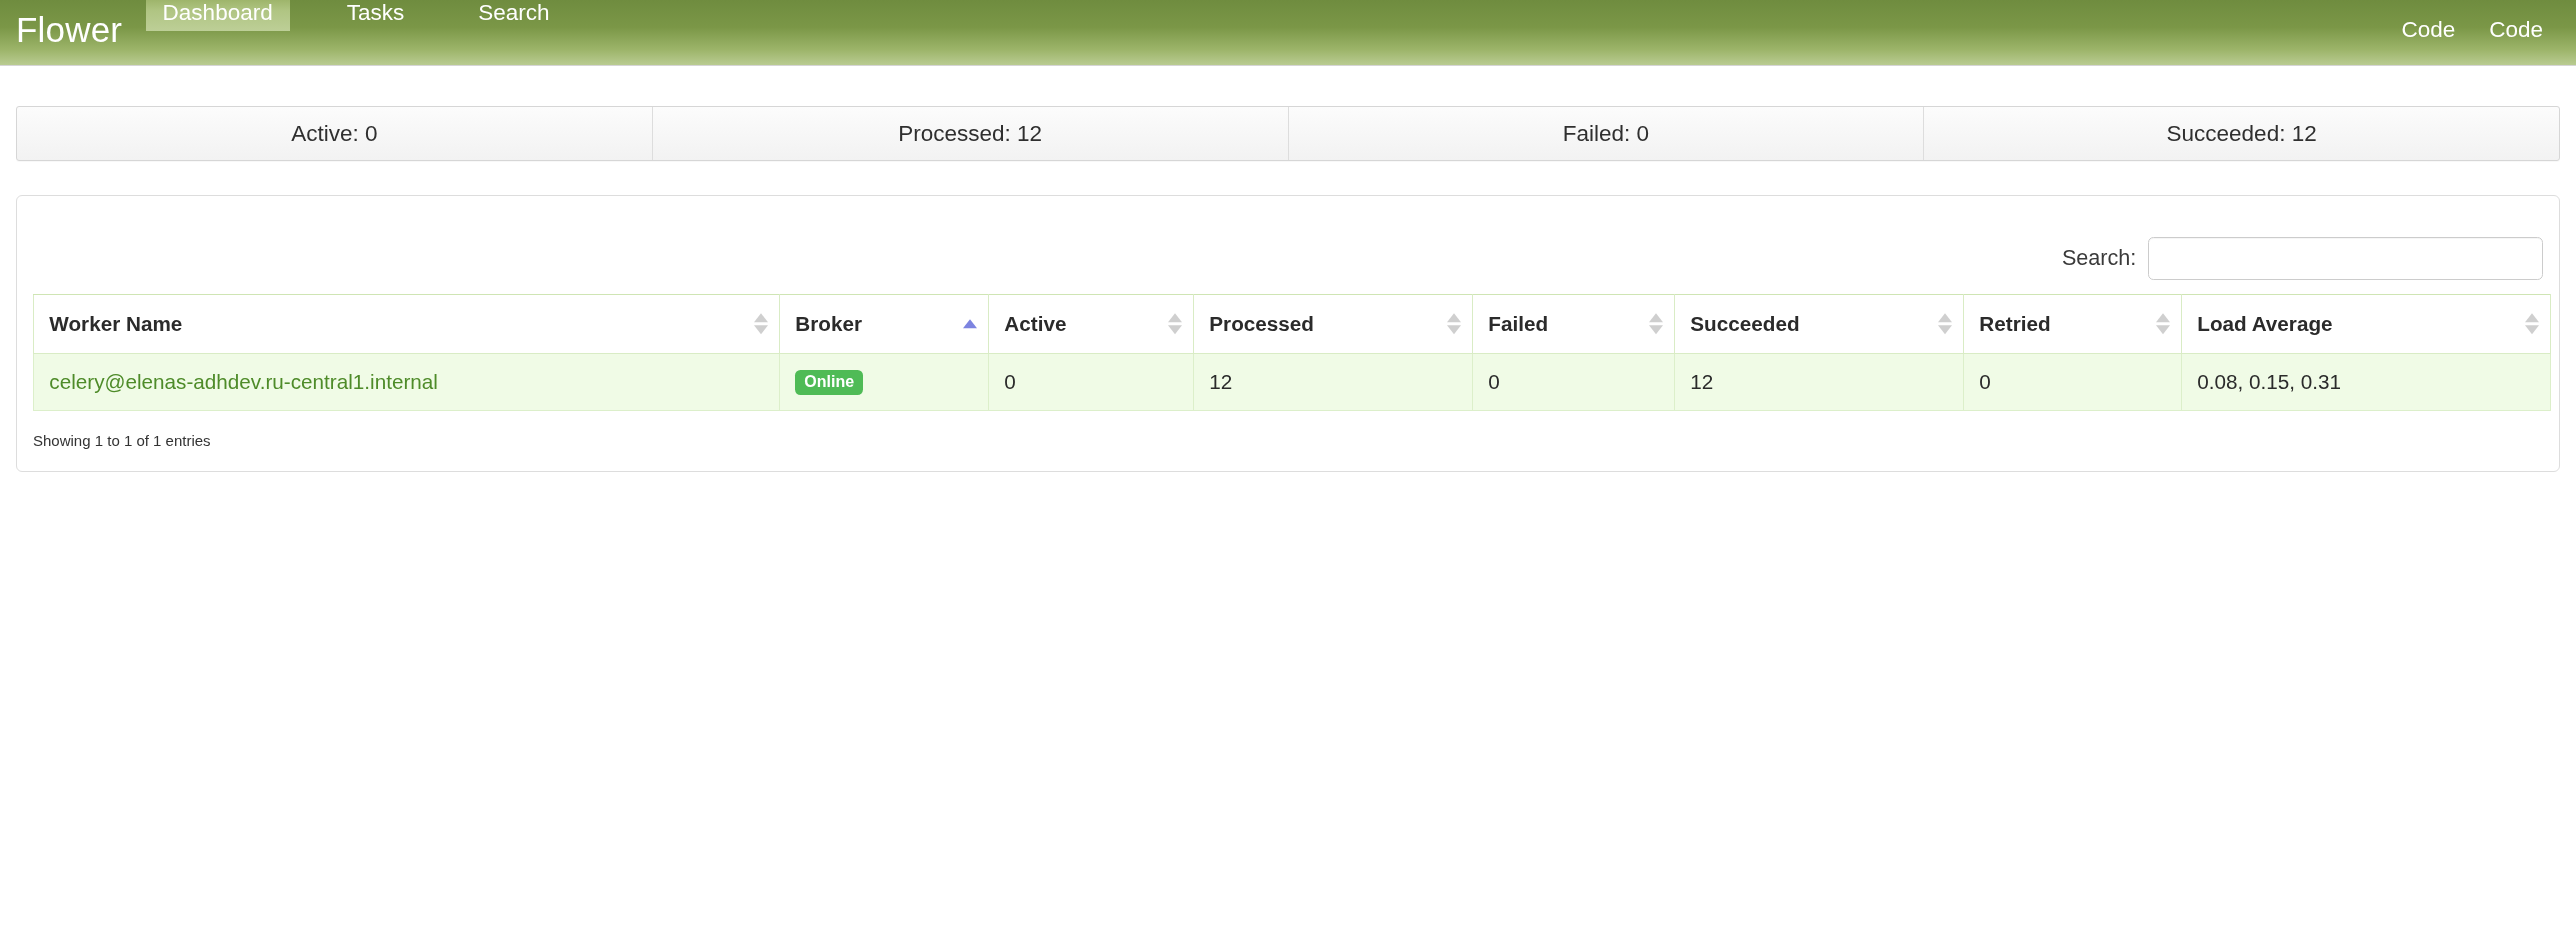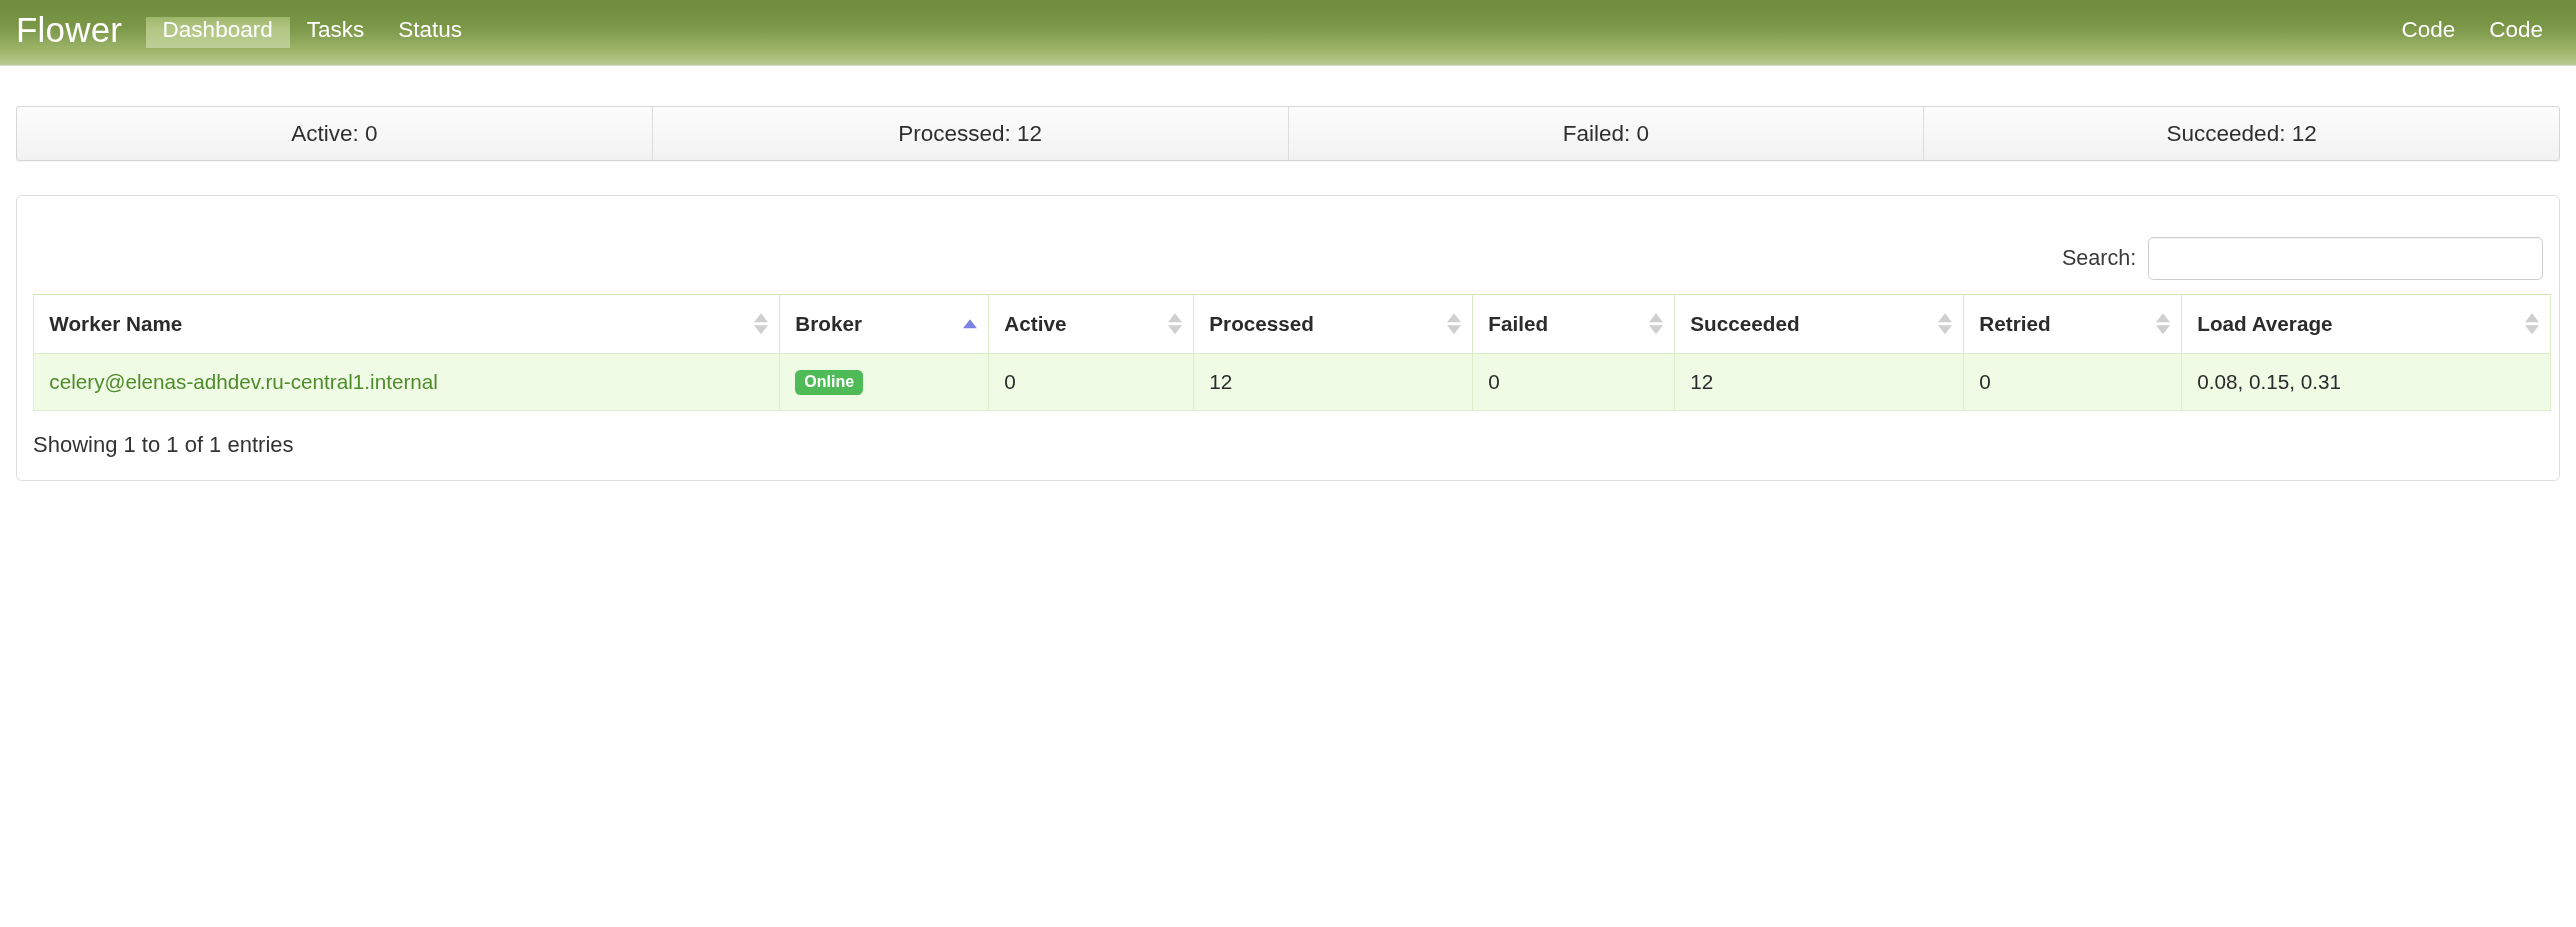--- a/index.html
+++ b/index.html
@@ -26,21 +26,21 @@
     padding: 0 23.4px 0 16px;
     font-size: 35px;
     color: #ffffff;
     font-weight: 400;
     letter-spacing: 0.2px;
     text-decoration: none;
     line-height: 1;
     padding-bottom: 5.4px;
     text-align: right;
   }
-  .nav-links { display: flex; align-items: center; }
+  .nav-links { display: flex; align-items: flex-start; gap: 40px; }
   .nav-item {
     display: flex; align-items: center;
     padding: 0 17px;
     font-size: 22.5px;
     color: #ffffff;
     text-decoration: none;
     padding-bottom: 4.5px;
     white-space: nowrap;
   }
   .nav-item.active {
@@ -160,34 +160,34 @@
     display: inline-block;
     background: #4fbb56;
     color: #ffffff;
     font-size: 16px;
     font-weight: bold;
     padding: 3.6px 9px 4.5px 9px;
     border-radius: 5.4px;
     line-height: 1.1;
   }
   .table-info {
-    font-size: 22px;
+    font-size: 15px;
     color: #333333;
     padding: 21.6px 0 1.8px 0;
   }
 </style>
 </head>
 <body>
 
 <div class="navbar">
   <a class="brand" href="#">Flower</a>
   <div class="nav-links">
     <a class="nav-item active" href="#">Dashboard</a>
     <a class="nav-item" href="#">Tasks</a>
-    <a class="nav-item" href="#">Status</a>
+    <a class="nav-item" href="#">Search</a>
   </div>
   <div class="nav-right">
     <a class="nav-item" href="#">Code</a>
     <a class="nav-item" href="#">Code</a>
   </div>
 </div>
 
 <div class="container">
 
   <div class="stats-panel">

